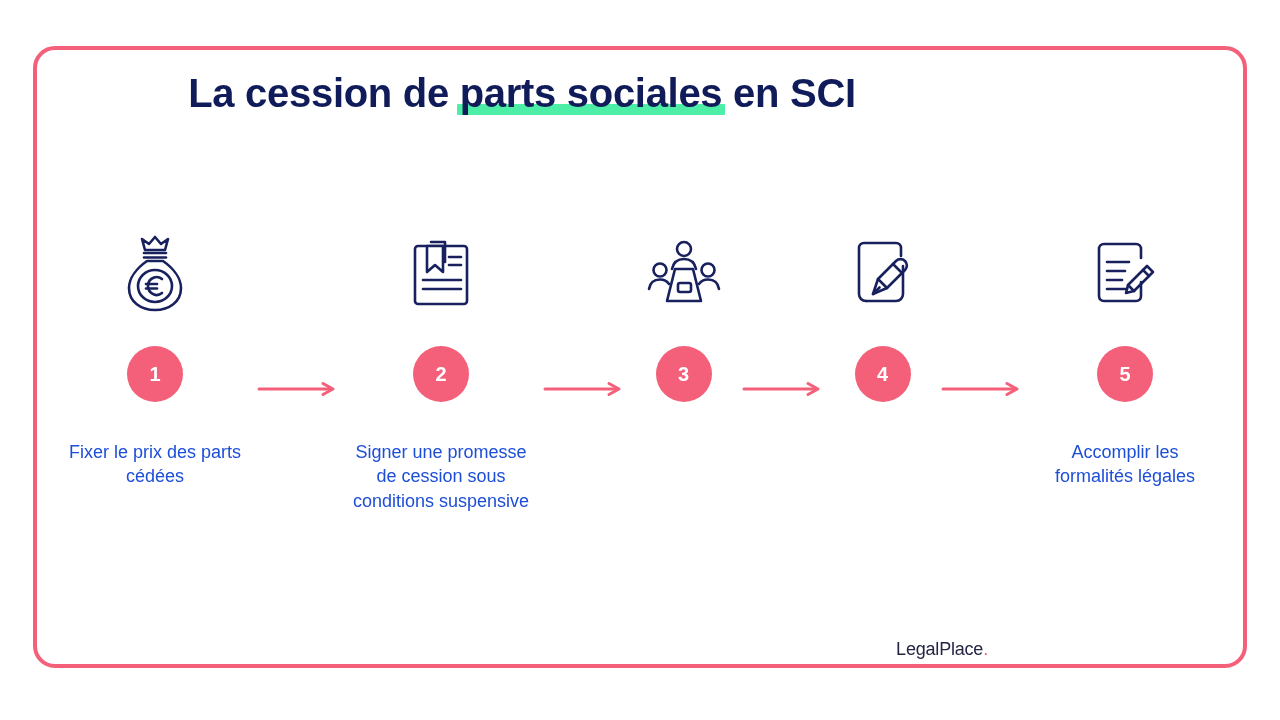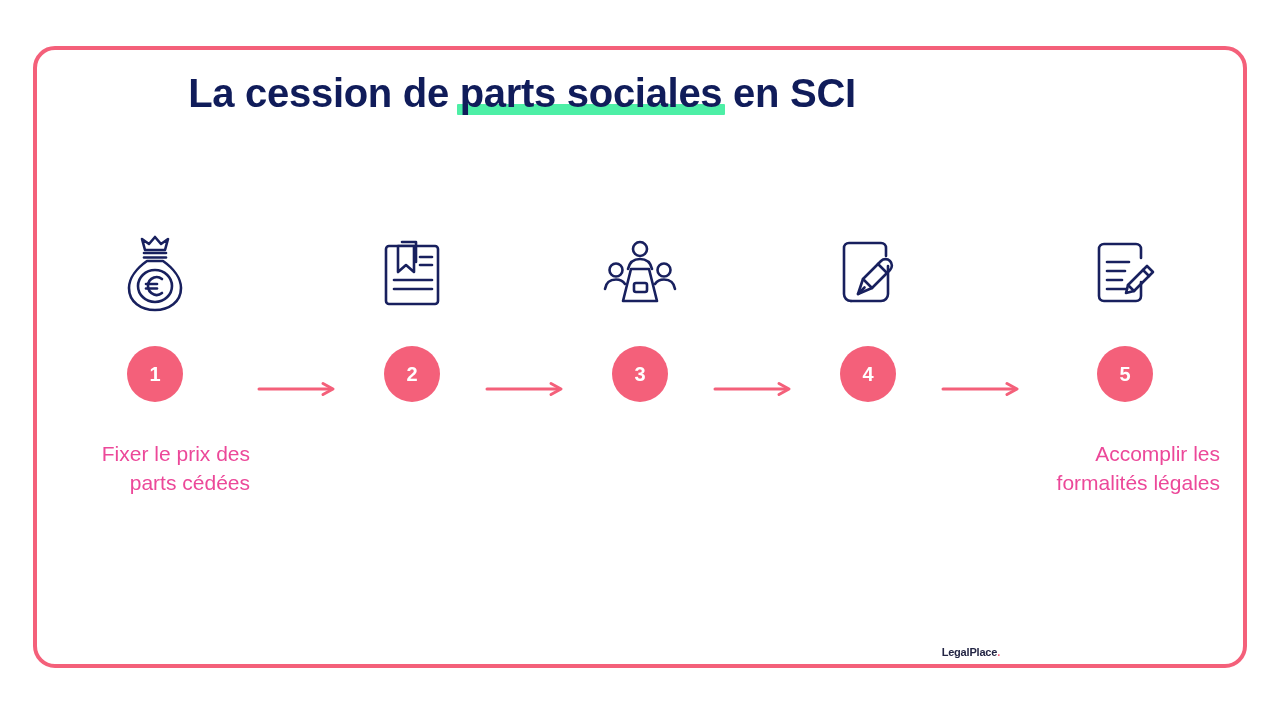--- a/index.html
+++ b/index.html
@@ -106,44 +106,44 @@
     font-weight: bold;
     display: flex;
     align-items: center;
     justify-content: center;
     line-height: 1;
   }
 
   .caption {
     margin-top: 38px;
     width: 190px;
-    text-align: right;
-    color: #ec4899;
-    font-size: 21px;
+    text-align: center;
+    color: #1d4ed8;
+    font-size: 18px;
     line-height: 1.36;
   }
 
   
   .arrow {
     width: 96px;
     flex: 0 0 96px;
     display: flex;
     align-items: center;
     justify-content: center;
     margin-top: 151px;
   }
   .arrow svg { display: block; }
 
   
   .logo {
     position: absolute;
-    right: 44px;
+    right: 56px;
     bottom: 62px;
-    font-size: 11px;
-    font-weight: bold;
+    font-size: 18px;
+    font-weight: normal;
     color: #232544;
     letter-spacing: -0.2px;
     line-height: 1;
   }
   .logo .dot { color: #F4607A; }
 </style>
 </head>
 <body>
 
 <div class="slide">
@@ -186,20 +186,21 @@
           <rect x="10" y="10" width="52" height="58" rx="3"></rect>
           <path d="M22 10 H38 V36 L30 29 L22 36 Z" fill="#ffffff"></path>
           <path d="M26 6 H40 V26"></path>
           <path d="M44 21 H56"></path>
           <path d="M44 29 H56"></path>
           <path d="M18 44 H56"></path>
           <path d="M18 53 H56"></path>
         </svg>
       </div>
       <div class="badge">2</div>
+      <div class="caption">Signer une promesse de cession sous conditions suspensive</div>
     </div>
 
     <div class="arrow">
       <svg width="82" height="16" viewBox="0 0 82 16" fill="none" stroke="#F4607A" stroke-width="3" stroke-linecap="round" stroke-linejoin="round">
         <path d="M2 8 H74"></path>
         <path d="M66 2.5 L76 8 L66 13.5"></path>
       </svg>
     </div>
 
     <div class="step">

